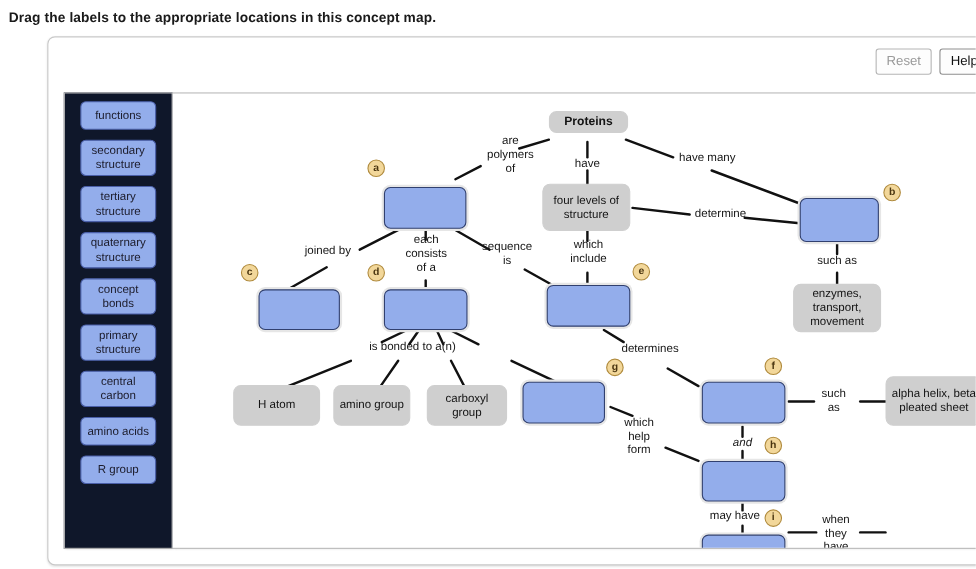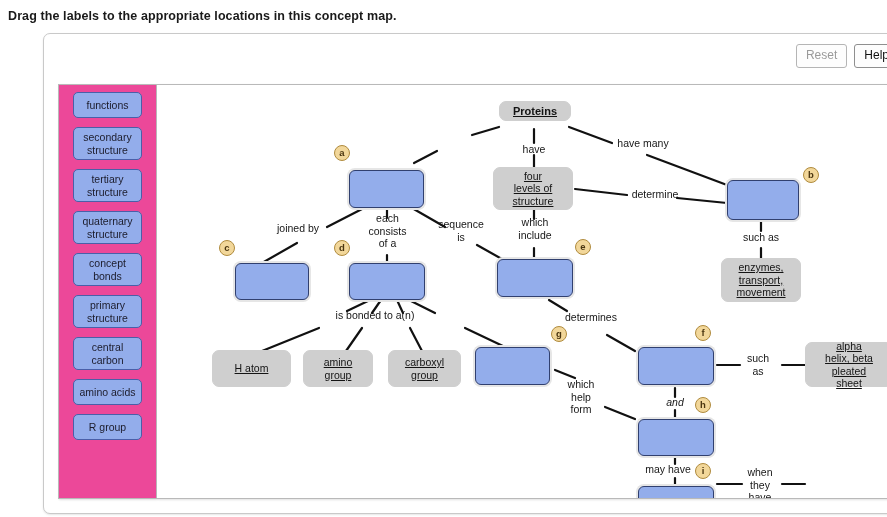--- a/index.html
+++ b/index.html
@@ -44,21 +44,21 @@
 
   .workarea{
     position:absolute;left:14px;top:50px;
     width:845px;height:415px;
     box-sizing:border-box;
     display:flex;
   }
 
   .tray{
     width:99px;
-    background:#ec4899;
+    background:#0f172a;
     border:1px solid #b9b9b9;
     box-sizing:border-box;
     box-shadow:1px 1px 2px rgba(0,0,0,.12);
     padding:7px 0 0 0;
     display:flex;flex-direction:column;align-items:center;
     gap:9px;
   }
   .tray-label{
     width:69px;min-height:26px;
     background:#93adeb;
@@ -89,23 +89,22 @@
 
   .node{
     position:absolute;
     box-sizing:border-box;
     display:flex;align-items:center;justify-content:center;
     text-align:center;
     border-radius:7px;
     font-size:10.5px;
     line-height:12.5px;
     color:#141414;
-    padding:2px 19px;
+    padding:2px 4px;
     user-select:none;
-    text-decoration:underline;
   }
   .node.fixed{
     background:#cfcfcf;
     border:1px solid #cfcfcf;
   }
   .node.fixed.root{font-weight:bold;font-size:11px;}
   .node.slot{
     background:#93adeb;
     border:1px solid #31406f;
     border-radius:6px;
@@ -267,20 +266,23 @@
 
         <div class="node slot" style="left:318px;top:262px;width:75px;height:38px;"></div>
         <div class="badge" style="left:394px;top:241px;">g</div>
 
         <div class="node slot" style="left:481px;top:334px;width:76px;height:37px;"></div>
         <div class="badge" style="left:538px;top:312px;">h</div>
 
         <div class="node slot" style="left:481px;top:401px;width:76px;height:37px;"></div>
         <div class="badge" style="left:538px;top:378px;">i</div>
 
+        <div class="edge-label" style="left:278px;top:37px;width:58px;">are
+polymers
+of</div>
 
         <div class="edge-label" style="left:352px;top:58px;width:50px;">have</div>
 
         <div class="edge-label" style="left:450px;top:52px;width:72px;">have many</div>
 
         <div class="edge-label" style="left:464px;top:103px;width:68px;">determine</div>
 
         <div class="edge-label" style="left:108px;top:137px;width:66px;">joined by</div>
 
         <div class="edge-label" style="left:203px;top:127px;width:55px;">each

